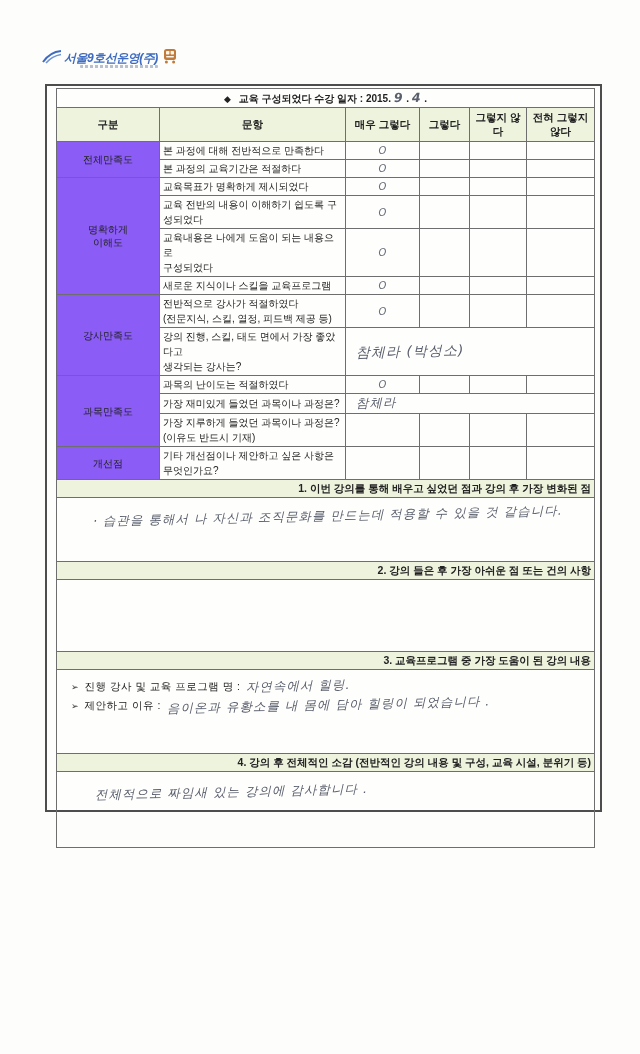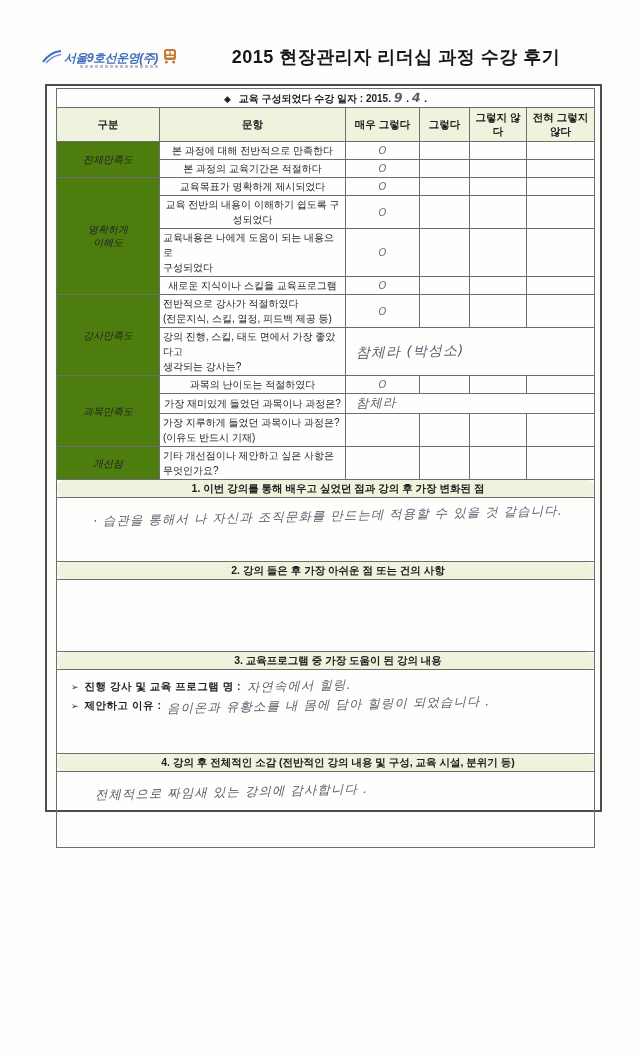--- a/index.html
+++ b/index.html
@@ -58,56 +58,56 @@
     height:15px;text-align:center;font-weight:bold;font-size:10px;
     border-bottom:1px solid #6e6e6e;
   }
   .diamond{font-size:9px;margin-right:5px;}
   tr.head-row th{
     background:#edf3dd;
     font-weight:bold;font-size:10.5px;line-height:1.25;
     height:34px;text-align:center;padding:2px 1px;
   }
   td.cat{
-    background:#4d7c0f;text-align:center;font-size:10px;white-space:pre-line;line-height:1.3;font-style:italic;
+    background:#8b5cf6;text-align:center;font-size:10px;white-space:pre-line;line-height:1.3;
   }
   td.q{
     text-align:left;padding-left:6px;white-space:pre-line;line-height:1.5;
   }
-  tr.r-single td{height:16px;text-align:center;}
+  tr.r-single td{height:16px;}
   tr.r-double td{height:32px;}
   td.rate{text-align:center;}
 
   
   .hw{
     font-family:"DejaVu Sans",sans-serif;
     font-style:italic;
     color:#5a5f6d;
     transform:rotate(-1.3deg);
     display:inline-block;
     letter-spacing:1px;
   }
   .hw-mark{font-size:10px;letter-spacing:0;transform:none;color:#666c7a;}
   .hw-big{font-size:14px;}
   .hw-med{font-size:12.5px;}
 
   
   tr.sec-title td{
     background:#edf3dd;font-weight:bold;font-size:10.5px;
-    height:18px;padding-left:28px;text-align:center;border-radius:8px;
+    height:18px;padding-left:28px;text-align:right;
   }
   tr.sec-area td{vertical-align:top;text-align:left;padding:6px 8px;}
   td.sec-a1{height:64px;}
   td.sec-a2{height:72px;}
   td.sec-a3{height:84px;}
   td.sec-a4{height:76px;}
   .resp-line{margin:4px 0 0 28px;font-size:12.5px;}
   .bullet-line{display:flex;align-items:baseline;gap:6px;margin:2px 0 2px 6px;font-size:10.5px;}
   .bullet-arrow{font-size:9px;color:#333;}
-  .bullet-label{font-weight:bold;white-space:nowrap;letter-spacing:0.5px;}
+  .bullet-label{font-weight:normal;white-space:nowrap;letter-spacing:0.5px;}
   .resp4{margin:6px 0 0 30px;font-size:13px;}
 </style>
 </head>
 <body>
 
 <div class="page">
 
   <div class="header">
     <div class="logo">
       <span class="logo-swoosh">
@@ -124,21 +124,20 @@
         <svg width="16" height="16" viewBox="0 0 16 16">
           <rect x="2" y="1" width="12" height="11" rx="2.5" fill="#c07a3a"></rect>
           <rect x="4" y="3" width="3.4" height="3.4" rx="0.6" fill="#fdf4ea"></rect>
           <rect x="8.6" y="3" width="3.4" height="3.4" rx="0.6" fill="#fdf4ea"></rect>
           <rect x="4" y="8" width="8" height="1.6" rx="0.8" fill="#fdf4ea"></rect>
           <circle cx="4.4" cy="14" r="1.5" fill="#c07a3a"></circle>
           <circle cx="11.6" cy="14" r="1.5" fill="#c07a3a"></circle>
         </svg>
       </span>
     </div>
-    <div class="title">2015 현장관리자 리더십 과정 수강 후기</div>
   </div>
 
   <div class="form-frame">
     <table class="form">
       <colgroup>
         <col style="width:103px">
           <col style="width:186px">
           <col style="width:74px">
         <col style="width:50px">
           <col style="width:57px">

